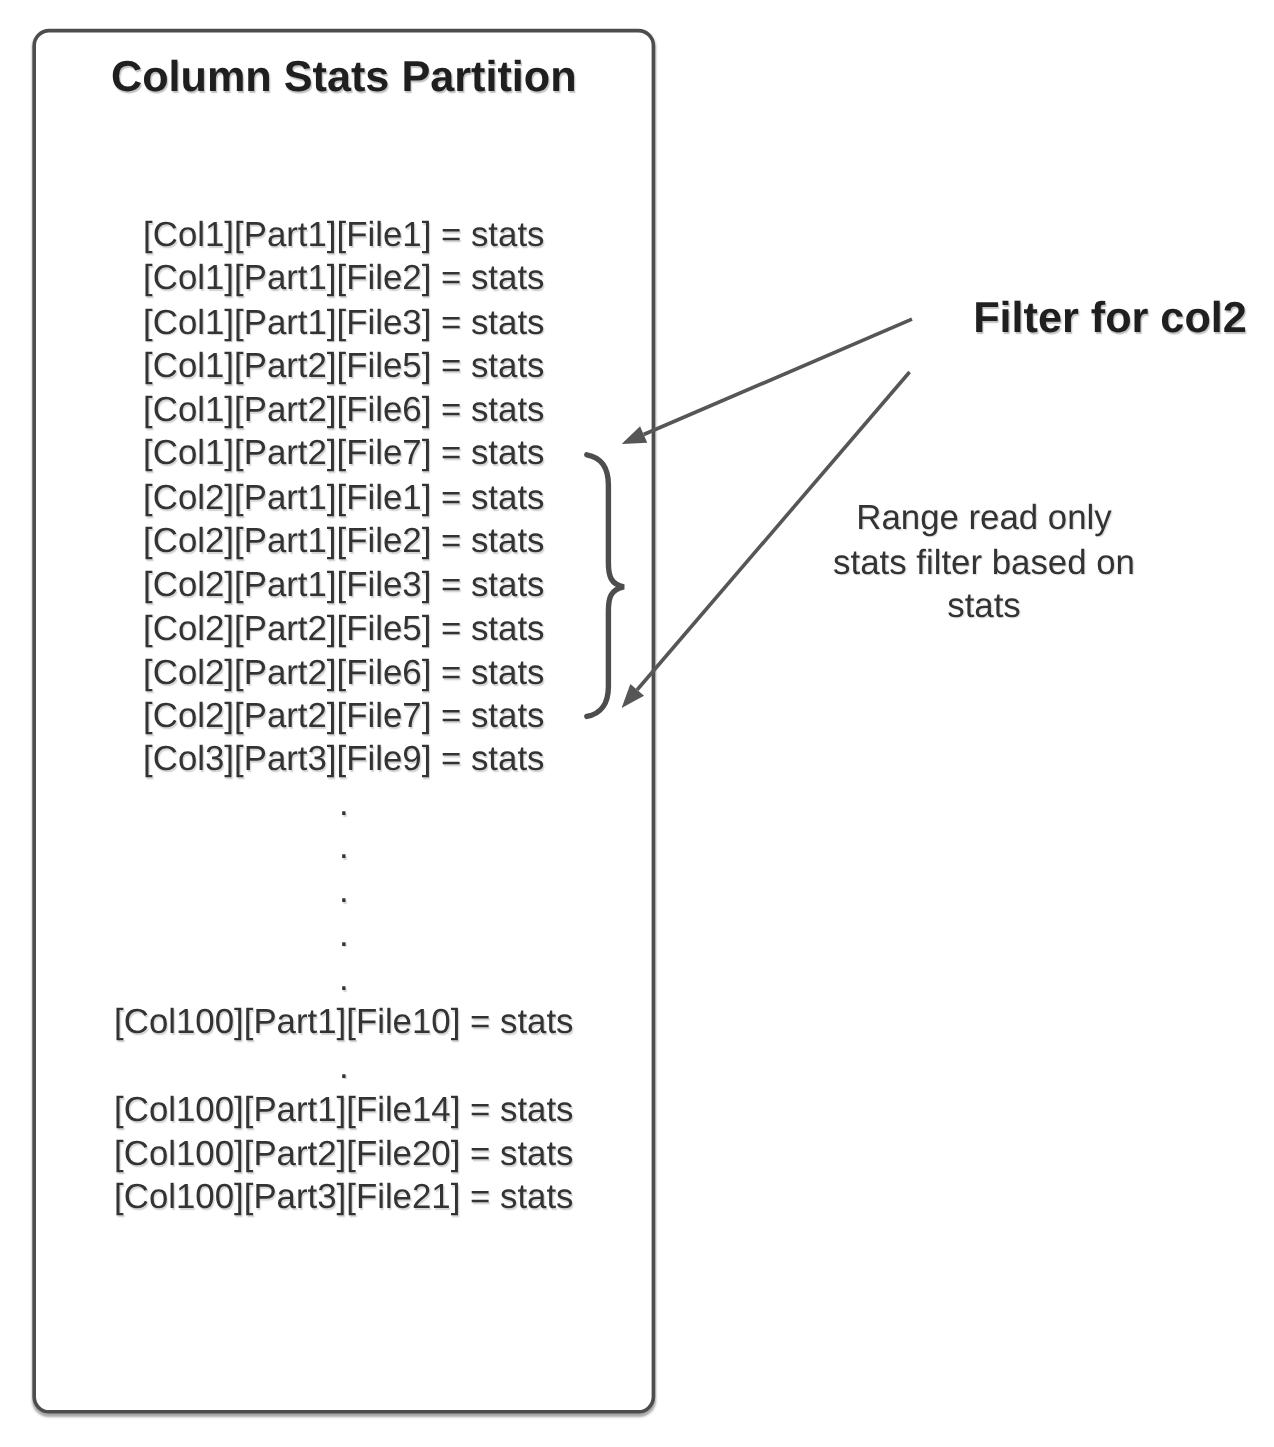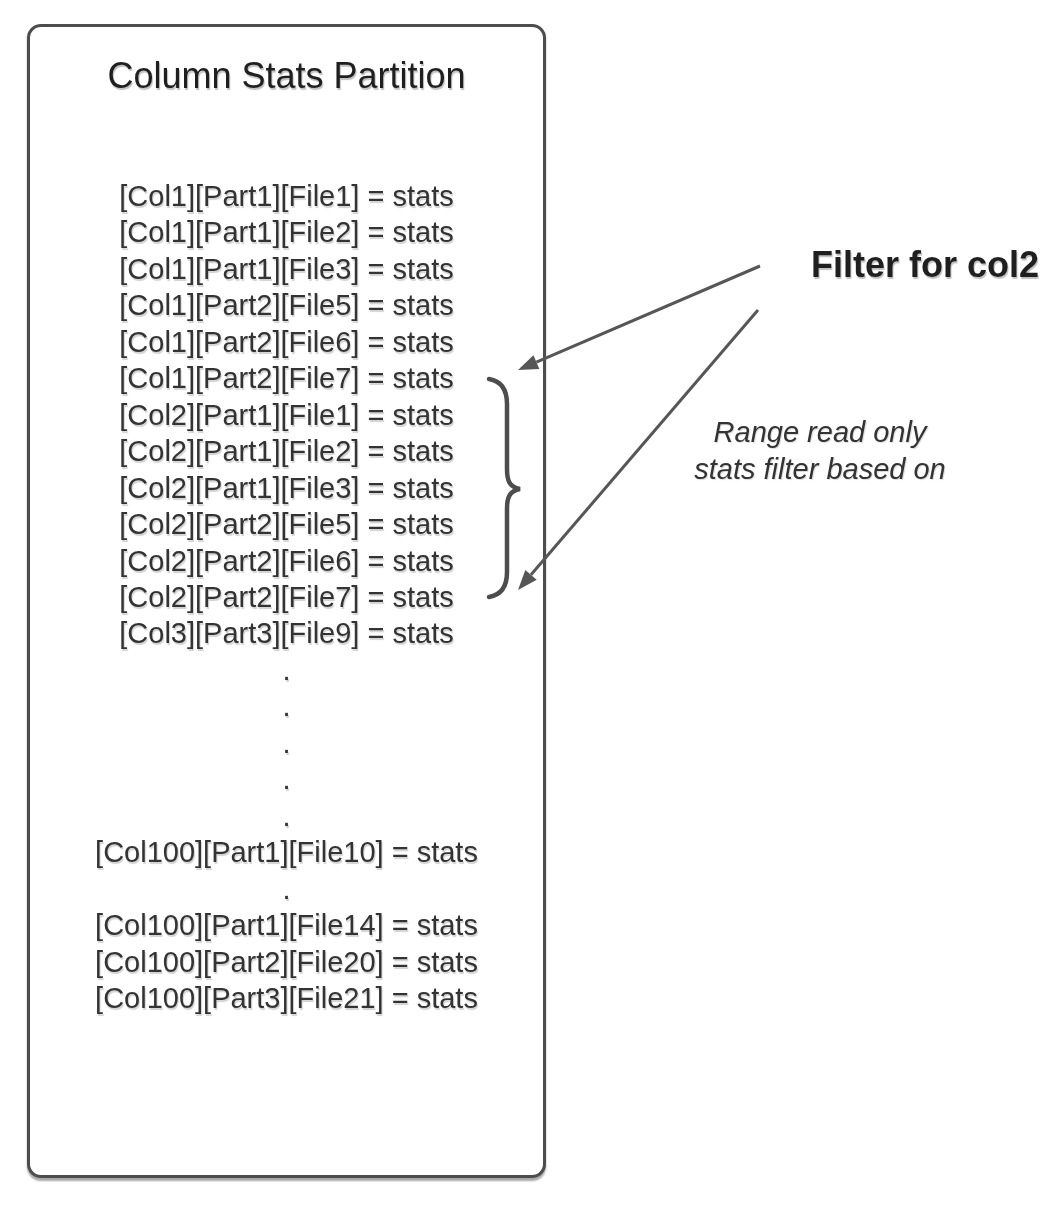--- a/index.html
+++ b/index.html
@@ -22,24 +22,24 @@
     left:27px;top:24px;
     width:519px;height:1154px;
     box-sizing:border-box;
     border:3.5px solid var(--border-color);
     border-radius:14px;
     background:#ffffff;
     box-shadow:0 2.5px 2px rgba(0,0,0,0.35);
   }
   .box-title{
     position:absolute;
-    top:28px;left:0;width:100%;
+    top:16px;left:0;width:100%;
     text-align:center;
     font-size:36px;line-height:42px;
-    font-weight:normal;
+    font-weight:bold;
     color:var(--heading-color);
     text-shadow:1px 1.5px 1px rgba(0,0,0,0.25);
   }
   .entries{
     position:absolute;
     top:151px;left:0;width:100%;
     text-align:center;
     font-size:29px;line-height:36.45px;
     color:var(--text-color);
     text-shadow:1px 1.5px 1px rgba(0,0,0,0.18);
@@ -74,21 +74,20 @@
     color:var(--heading-color);
     text-shadow:1px 1.5px 1px rgba(0,0,0,0.25);
   }
   .range-note{
     position:absolute;
     left:670px;top:414px;width:300px;
     text-align:center;
     font-size:29px;line-height:36.5px;
     color:var(--text-color);
     text-shadow:1px 1px 1px rgba(0,0,0,0.15);
-    font-style:italic;
   }
 </style>
 </head>
 <body>
 
 <div class="canvas">
 
   <div class="partition-box">
     <div class="box-title">Column Stats Partition</div>
     <div class="entries"><div>[Col1][Part1][File1] = stats</div><div>[Col1][Part1][File2] = stats</div><div>[Col1][Part1][File3] = stats</div><div>[Col1][Part2][File5] = stats</div><div>[Col1][Part2][File6] = stats</div><div>[Col1][Part2][File7] = stats</div><div>[Col2][Part1][File1] = stats</div><div>[Col2][Part1][File2] = stats</div><div>[Col2][Part1][File3] = stats</div><div>[Col2][Part2][File5] = stats</div><div>[Col2][Part2][File6] = stats</div><div>[Col2][Part2][File7] = stats</div><div>[Col3][Part3][File9] = stats</div><div>.</div><div>.</div><div>.</div><div>.</div><div>.</div><div>[Col100][Part1][File10] = stats</div><div>.</div><div>[Col100][Part1][File14] = stats</div><div>[Col100][Part2][File20] = stats</div><div>[Col100][Part3][File21] = stats</div></div>
@@ -104,15 +103,16 @@
       <line class="arrow-line" x1="758" y1="310" x2="531" y2="574.8"></line>
       <polygon class="arrow-head" points="518,590 525.3,569.9 536.7,579.7"></polygon>
     </g>
   </svg>
 
   <div class="filter-label">Filter for col2</div>
 
   <div class="range-note">
       <div>Range read only</div>
       <div>stats filter based on</div>
+      <div>stats</div>
     </div>
 
 </div>
 
 </body></html>

